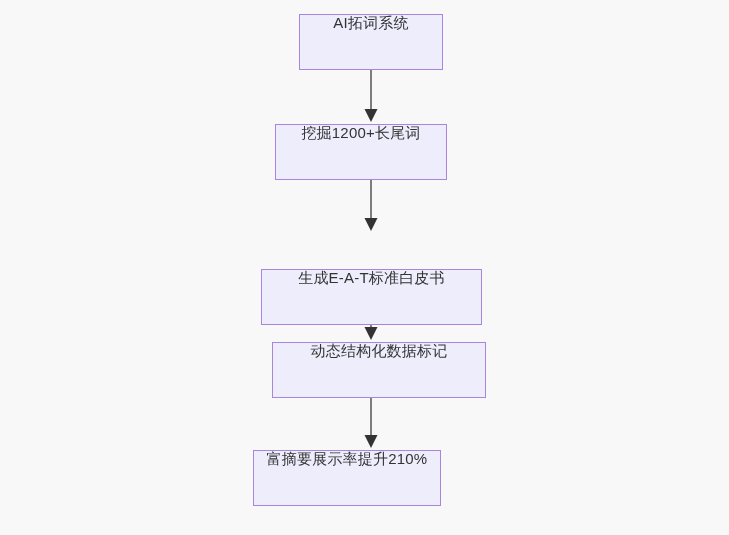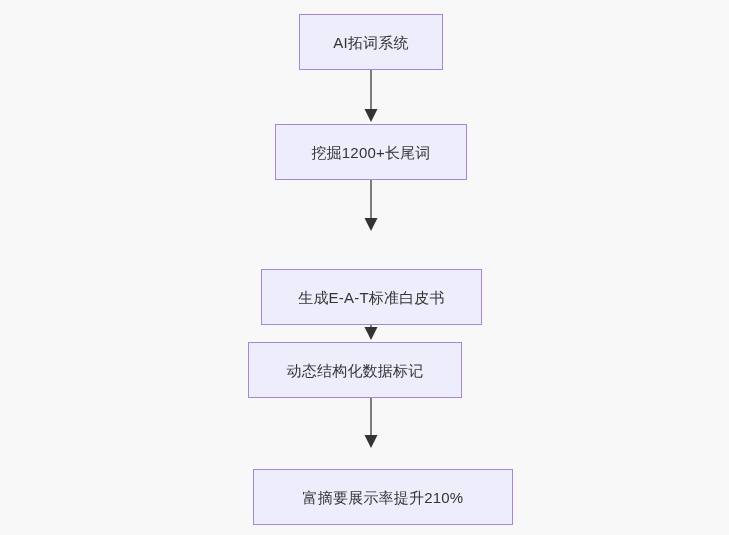--- a/index.html
+++ b/index.html
@@ -17,21 +17,20 @@
     position: relative;
     width: 729px;
     height: 535px;
   }
   .node {
     position: absolute;
     box-sizing: border-box;
     background: #ededfc;
     border: 1.3px solid #aa85dd;
     display: flex;
-    align-items: center;
     justify-content: center;
     height: 56px;
   }
   .node-label {
     font-size: 15px;
     color: #333333;
     line-height: 1;
     letter-spacing: 0.2px;
     white-space: nowrap;
   }
@@ -73,29 +72,29 @@
     <g>
       <line class="edge-line" x1="371" y1="398" x2="371" y2="439"></line>
       <polygon class="edge-head" points="371,448 364.5,435 377.5,435"></polygon>
     </g>
   </svg>
 
   <div class="node" style="left:299px; top:14px; width:144px;">
     <span class="node-label">AI拓词系统</span>
   </div>
 
-  <div class="node" style="left:275px; top:124px; width:192px;">
+  <div class="node" style="left:275px; top:124px; width:172px;">
     <span class="node-label">挖掘1200+长尾词</span>
   </div>
 
   <div class="node" style="left:261px; top:233px; width:221px;margin-top:36px;">
     <span class="node-label">生成E-A-T标准白皮书</span>
   </div>
 
-  <div class="node" style="left:248px; top:342px; width:214px;">
+  <div class="node" style="left:272px; top:342px; width:214px;">
     <span class="node-label">动态结构化数据标记</span>
   </div>
 
-  <div class="node" style="left:253px; top:450px; width:260px;margin-top:19px;">
+  <div class="node" style="left:253px; top:450px; width:188px;">
     <span class="node-label">富摘要展示率提升210%</span>
   </div>
 
 </div>
 
 </body></html>

